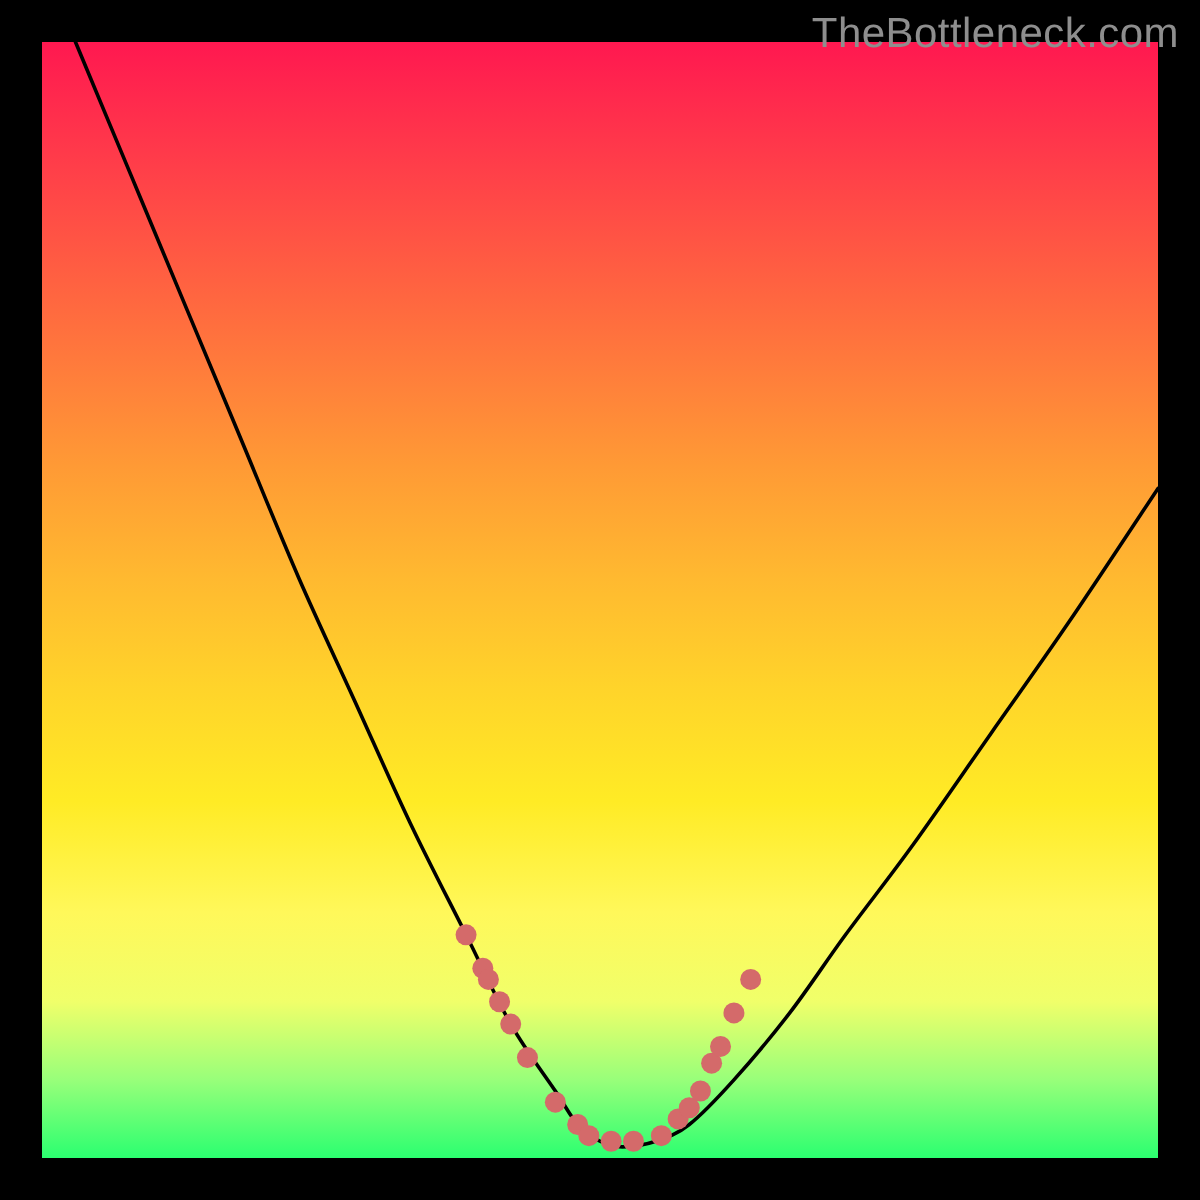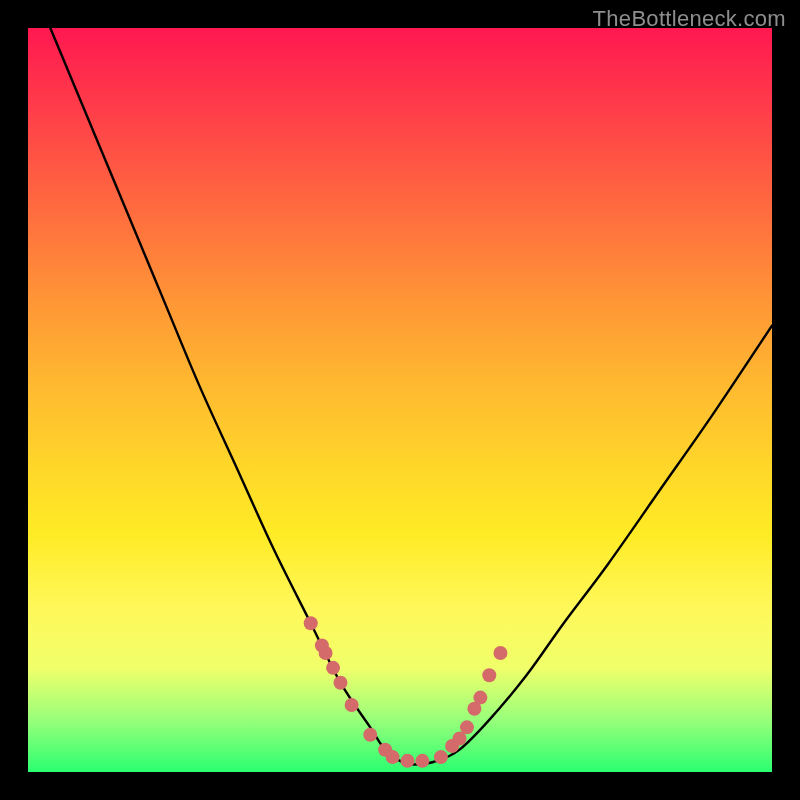--- a/index.html
+++ b/index.html
@@ -28,21 +28,21 @@
       #fff85a 78%,
       #f0ff6a 86%,
       #98ff7a 93%,
       #2bff70 100%);
   }
   .watermark {
     position: absolute;
     top: 6px;
     right: 14px;
     color: #8e8e8e;
-    font-size: 22px;
+    font-size: 28px;
     font-weight: 500;
     letter-spacing: 0.3px;
     user-select: none;
   }
   svg.plot {
     position: absolute;
     left: 0;
     top: 0;
     width: 744px;
     height: 744px;

